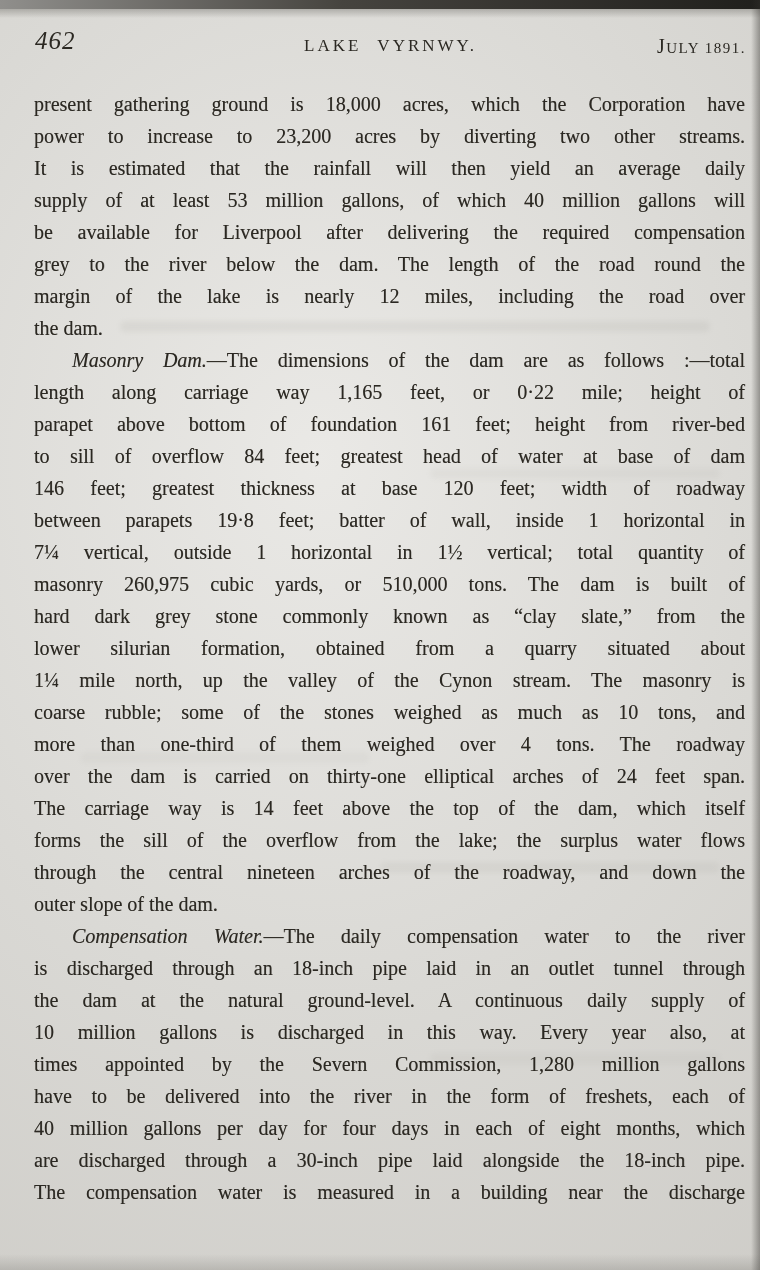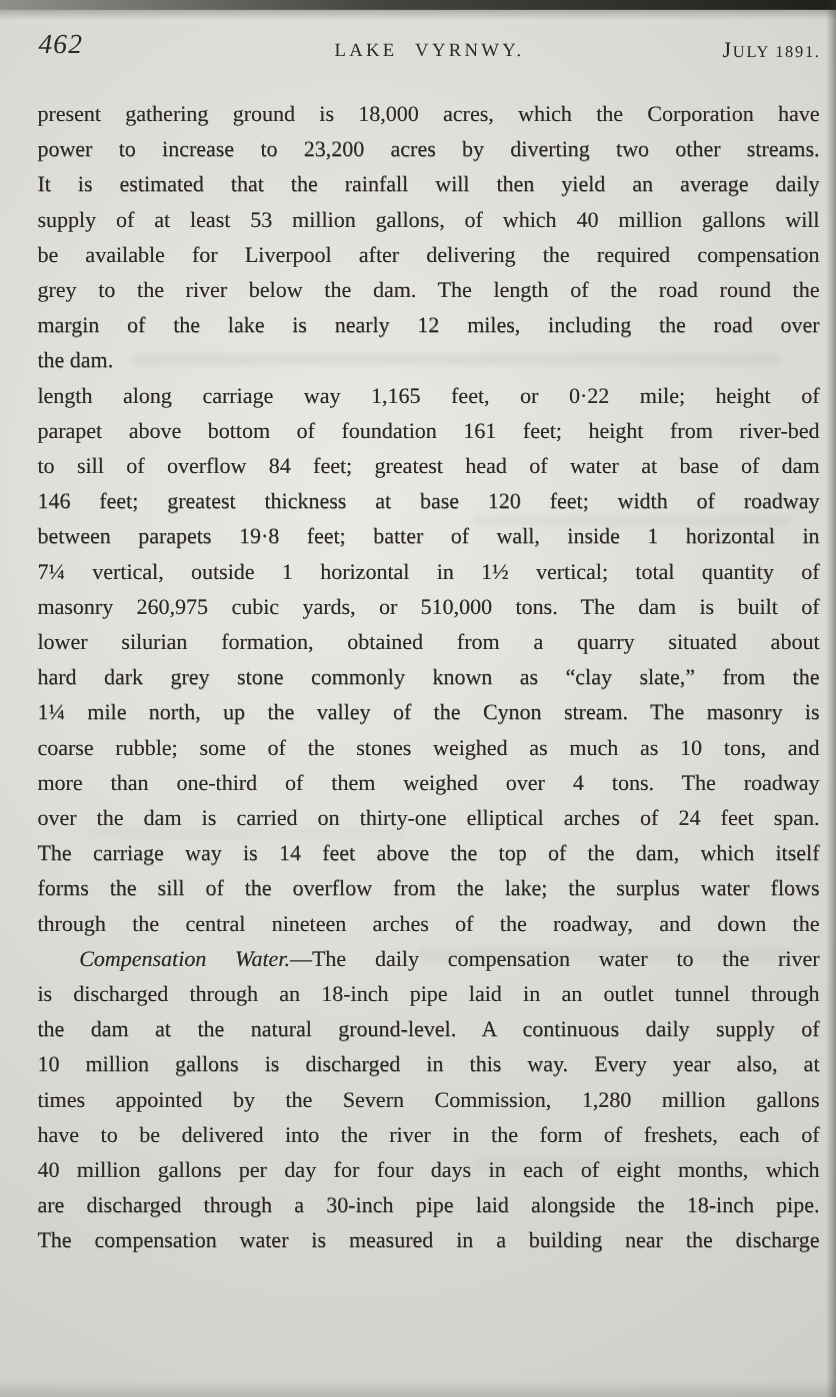--- a/index.html
+++ b/index.html
@@ -99,36 +99,38 @@
       <span class="line" style="display:block">power to increase to 23,200 acres by diverting two other streams.</span>
       <span class="line" style="display:block">It is estimated that the rainfall will then yield an average daily</span>
       <span class="line" style="display:block">supply of at least 53 million gallons, of which 40 million gallons will</span>
       <span class="line" style="display:block">be available for Liverpool after delivering the required compensation</span>
       <span class="line" style="display:block">grey to the river below the dam. The length of the road round the</span>
       <span class="line" style="display:block">margin of the lake is nearly 12 miles, including the road over</span>
       <span class="line last" style="display:block">the dam.</span>
     </p>
 
     <p class="para">
+      <span class="line indent" style="display:block"><i class="lead">Masonry Dam.</i><span>—The dimensions of the dam are as follows :—total</span></span>
       <span class="line" style="display:block">length along carriage way 1,165 feet, or 0·22 mile; height of</span>
       <span class="line" style="display:block">parapet above bottom of foundation 161 feet; height from river-bed</span>
       <span class="line" style="display:block">to sill of overflow 84 feet; greatest head of water at base of dam</span>
       <span class="line" style="display:block">146 feet; greatest thickness at base 120 feet; width of roadway</span>
       <span class="line" style="display:block">between parapets 19·8 feet; batter of wall, inside 1 horizontal in</span>
       <span class="line" style="display:block">7¼ vertical, outside 1 horizontal in 1½ vertical; total quantity of</span>
       <span class="line" style="display:block">masonry 260,975 cubic yards, or 510,000 tons. The dam is built of</span>
+      <span class="line" style="display:block">hard dark grey stone commonly known as “clay slate,” from the</span>
       <span class="line" style="display:block">lower silurian formation, obtained from a quarry situated about</span>
-      <span class="line" style="display:block">hard dark grey stone commonly known as “clay slate,” from the</span>
       <span class="line" style="display:block">1¼ mile north, up the valley of the Cynon stream. The masonry is</span>
       <span class="line" style="display:block">coarse rubble; some of the stones weighed as much as 10 tons, and</span>
       <span class="line" style="display:block">more than one-third of them weighed over 4 tons. The roadway</span>
       <span class="line" style="display:block">over the dam is carried on thirty-one elliptical arches of 24 feet span.</span>
       <span class="line" style="display:block">The carriage way is 14 feet above the top of the dam, which itself</span>
       <span class="line" style="display:block">forms the sill of the overflow from the lake; the surplus water flows</span>
       <span class="line" style="display:block">through the central nineteen arches of the roadway, and down the</span>
+      <span class="line last" style="display:block">outer slope of the dam.</span>
     </p>
 
     <p class="para">
       <span class="line indent" style="display:block"><i class="lead">Compensation Water.</i><span>—The daily compensation water to the river</span></span>
       <span class="line" style="display:block">is discharged through an 18-inch pipe laid in an outlet tunnel through</span>
       <span class="line" style="display:block">the dam at the natural ground-level. A continuous daily supply of</span>
       <span class="line" style="display:block">10 million gallons is discharged in this way. Every year also, at</span>
       <span class="line" style="display:block">times appointed by the Severn Commission, 1,280 million gallons</span>
       <span class="line" style="display:block">have to be delivered into the river in the form of freshets, each of</span>
       <span class="line" style="display:block">40 million gallons per day for four days in each of eight months, which</span>

